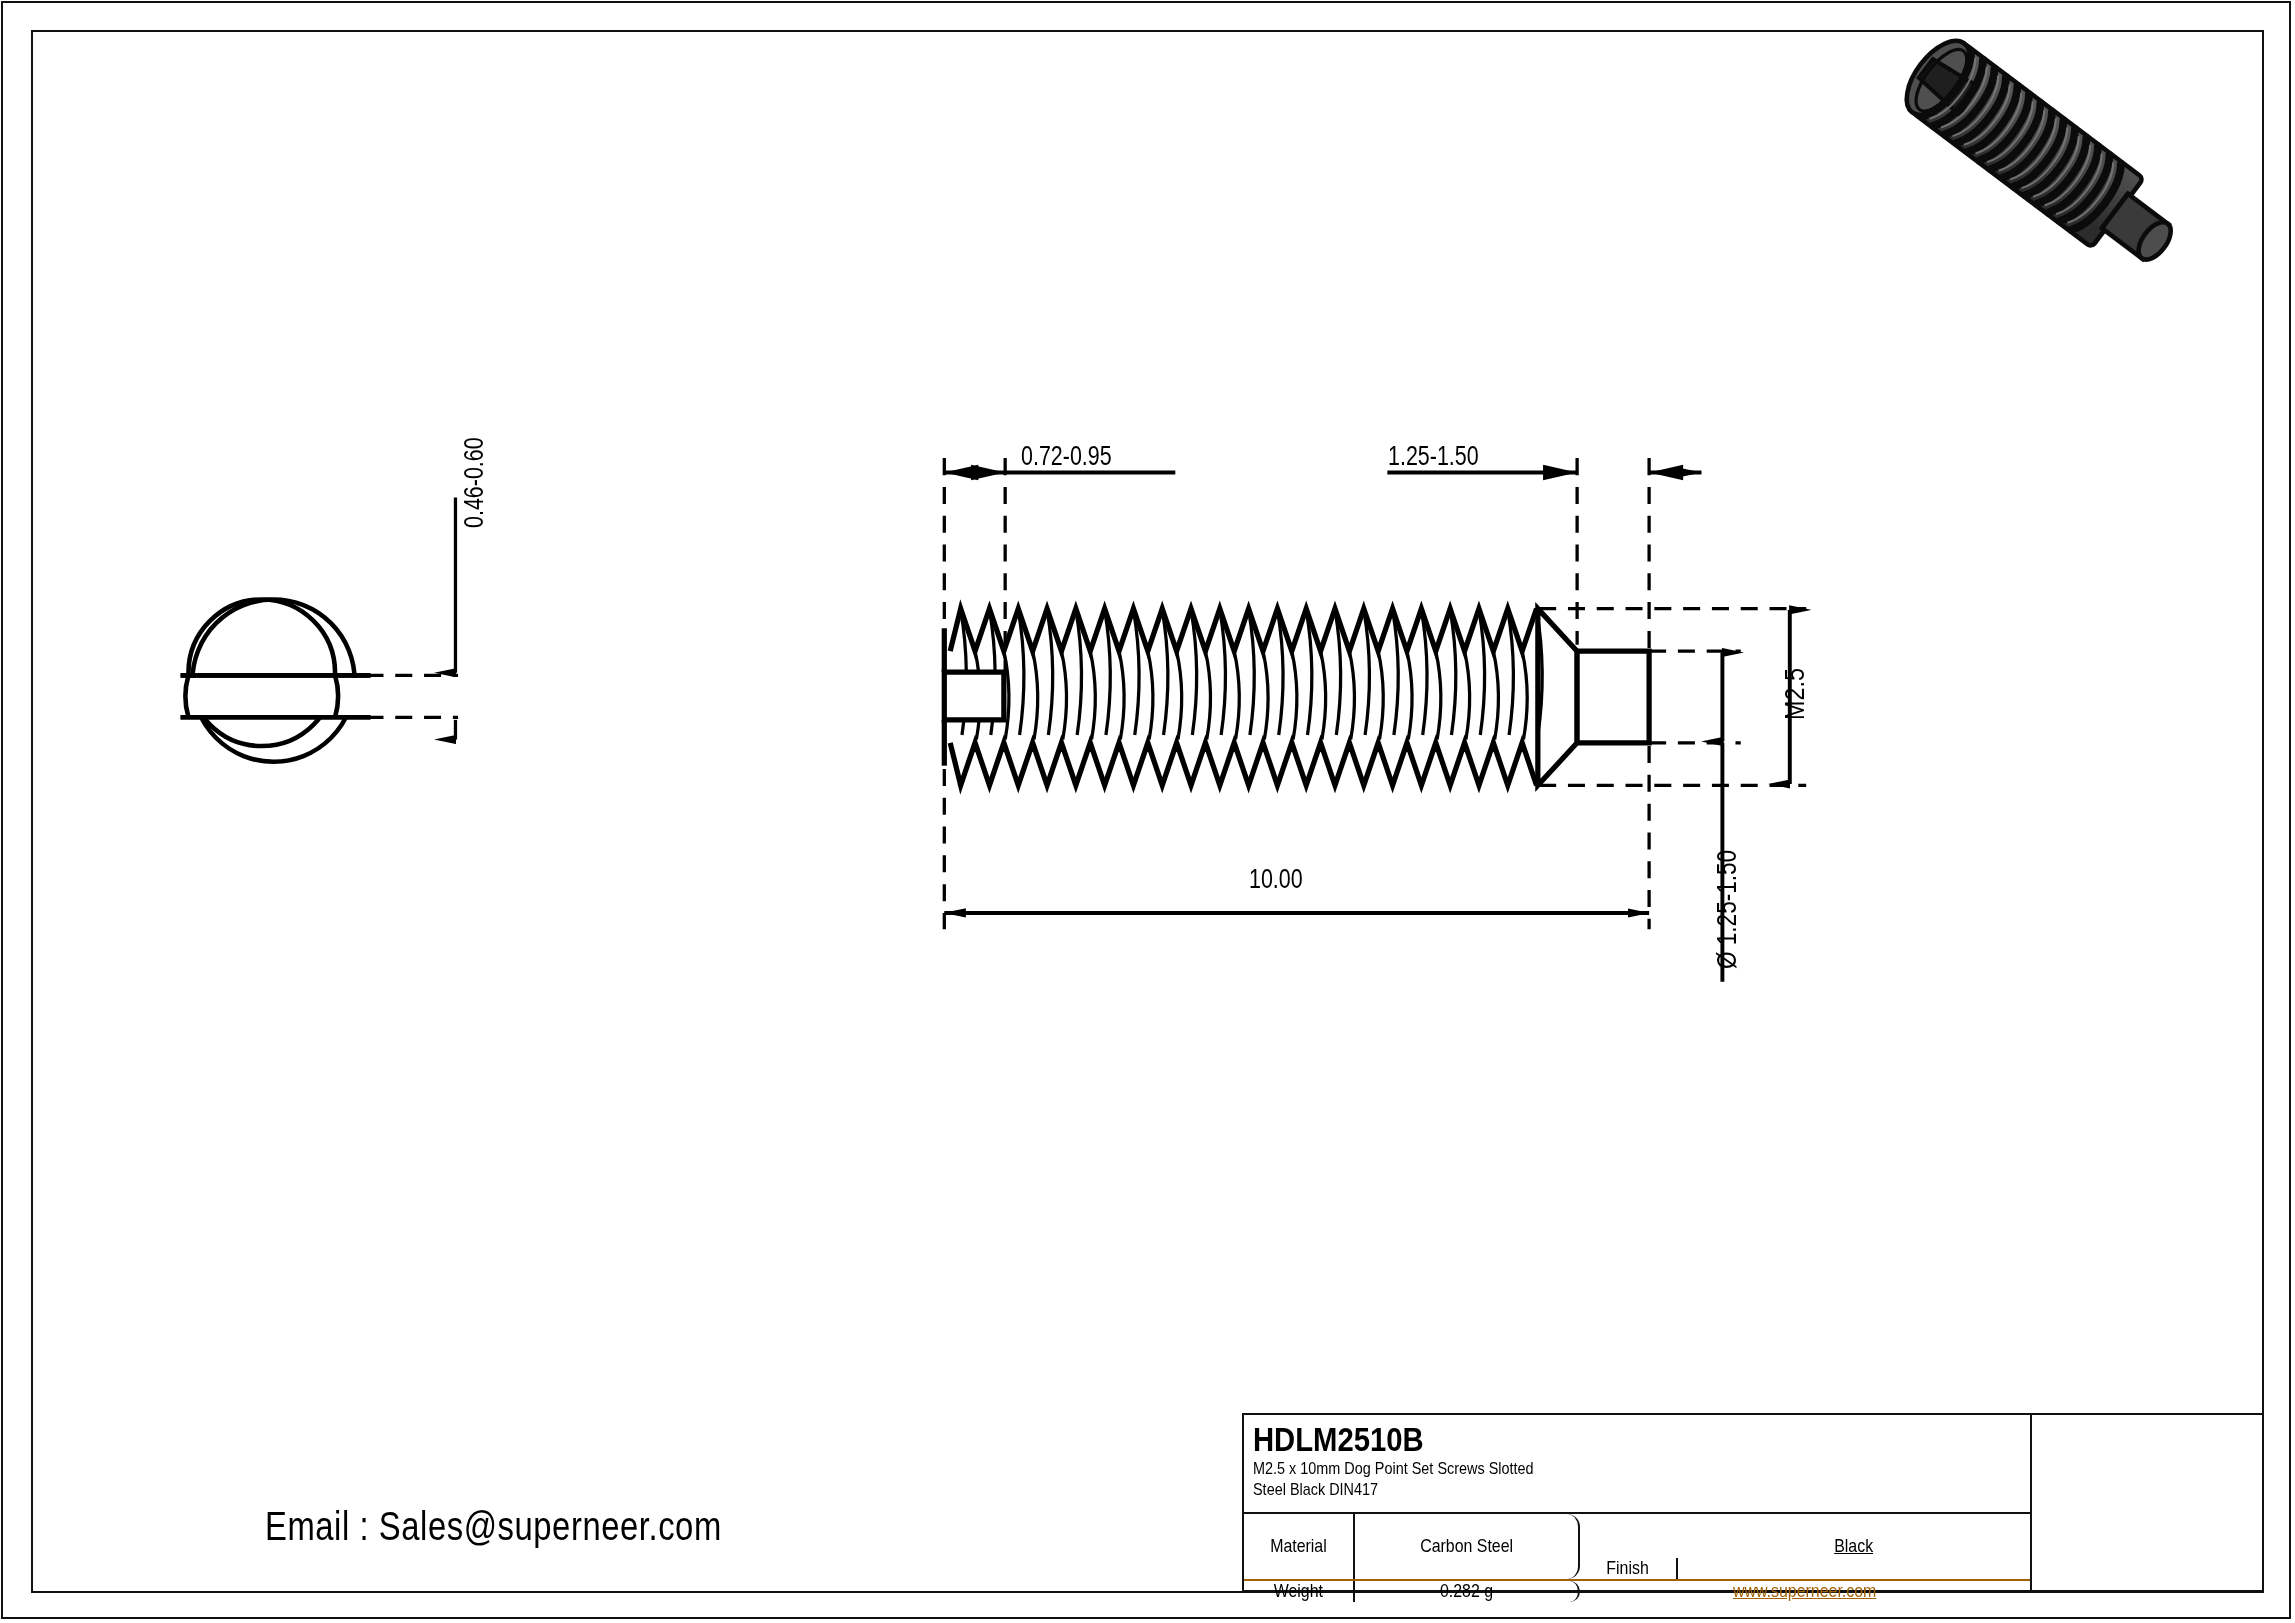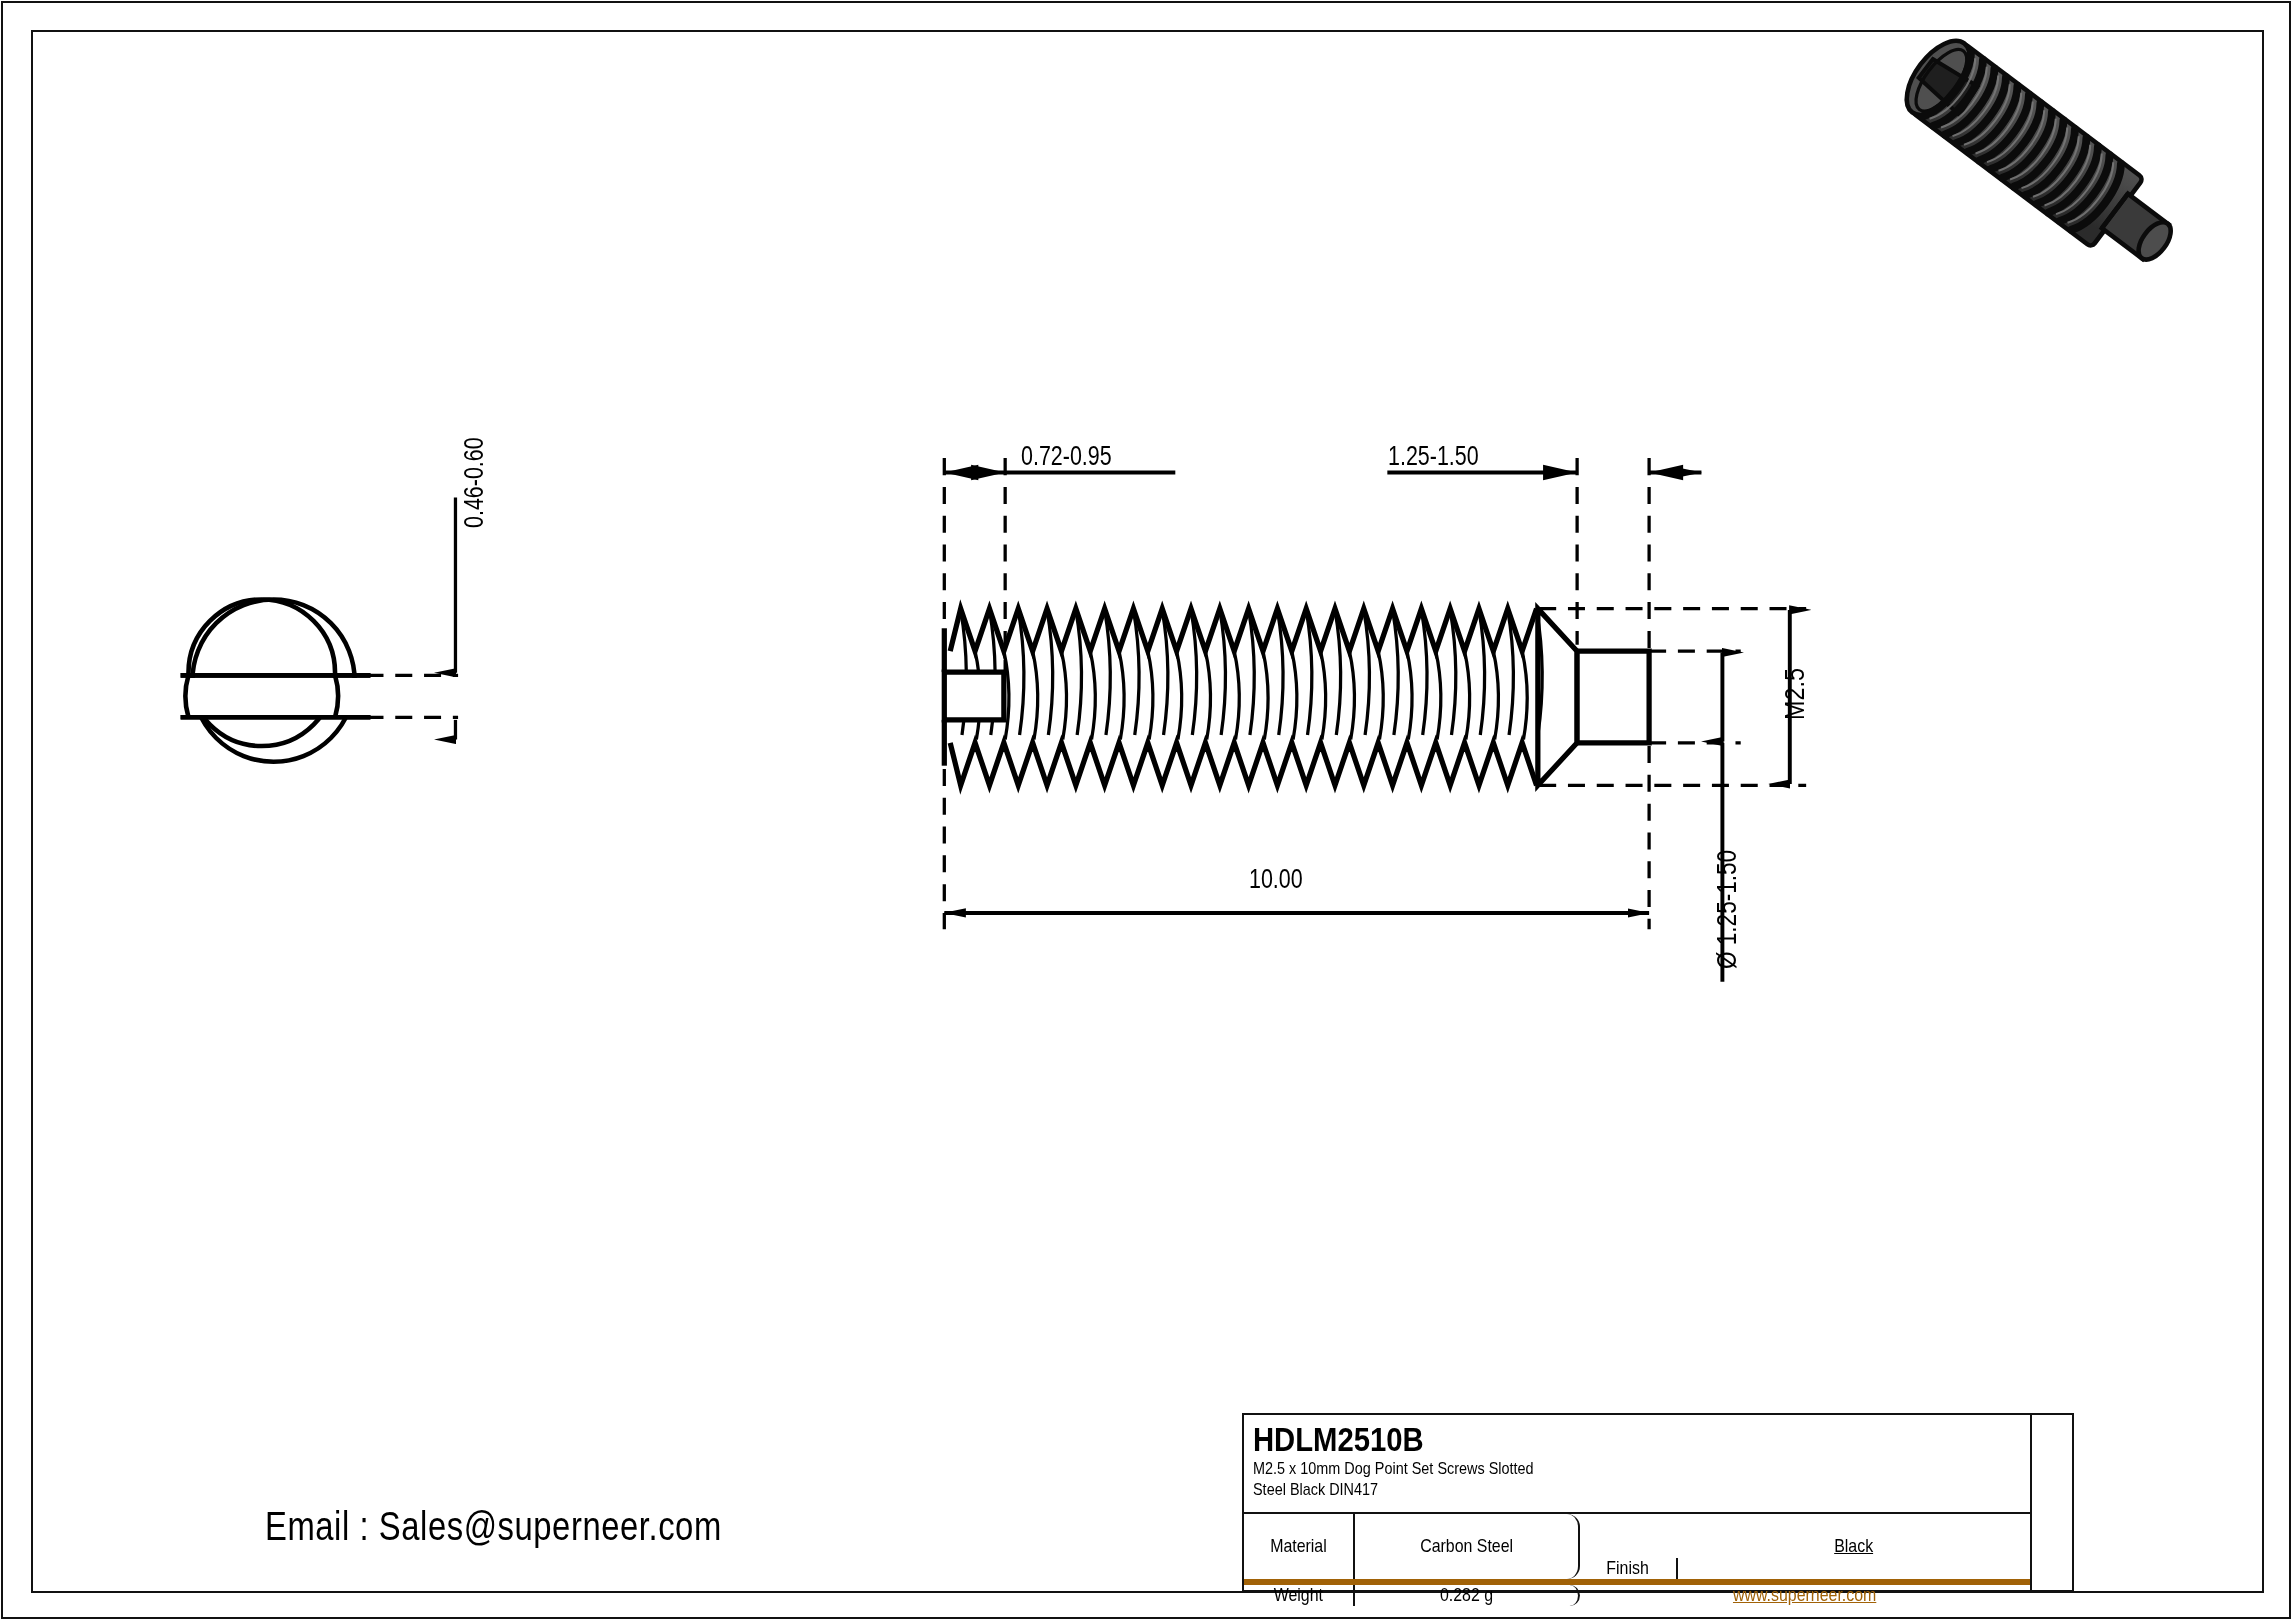--- a/index.html
+++ b/index.html
@@ -21,35 +21,35 @@
      font-size:27.5px;letter-spacing:0px;white-space:nowrap;
      transform-origin:0 0; color:#000;}
   .narrow{transform:scaleX(0.78);}
 
   
   #email-text{position:absolute;left:265px;top:1503px;font-size:41px;
      font-family:"Liberation Sans",sans-serif;white-space:nowrap;
      transform:scaleX(0.80);transform-origin:0 0;letter-spacing:0.7px;}
 
   
-  #title-block{position:absolute;left:1242px;top:1413px;width:832px;height:179px;
+  #title-block{position:absolute;left:1242px;top:1413px;width:1022px;height:179px;
      box-sizing:border-box;border:2.6px solid #111;display:flex;}
   #tb-left{width:788px;height:100%;box-sizing:border-box;
      border-right:2.6px solid #111;display:flex;flex-direction:column;}
   #tb-desc{flex:0 0 99px;box-sizing:border-box;border-bottom:2.6px solid #111;
      padding:6.5px 0 0 9.2px;}
   #part-number{font-size:34px;font-weight:bold;line-height:1.0;
      font-family:"Liberation Sans",sans-serif;transform:scaleX(0.86);
      transform-origin:0 0;letter-spacing:0px;white-space:nowrap;}
   .desc-line{font-size:16.4px;line-height:1.32;white-space:nowrap;
      transform:scaleX(0.88);transform-origin:0 0;}
   #desc-lines{margin-top:2px;}
   #tb-rows{flex:1 1 auto;display:flex;flex-direction:column;}
   .tb-row{flex:1 1 0;display:flex;box-sizing:border-box;}
-  #tb-row-material{border-bottom:6px solid #a16207;}
+  #tb-row-material{border-bottom:2px solid #a16207;}
   .tb-cell{box-sizing:border-box;display:flex;align-items:center;
      justify-content:center;font-size:17.7px;white-space:nowrap;
      border-right:2px solid #111;}
   .tb-cell > span{transform:scaleX(0.9);transform-origin:center;}
   .tb-cell.last{border-right:none;text-decoration:underline;}
   .c-label{flex:0 0 111px;}
   .c-val1{flex:0 0 225px;border-radius:13px;}
   .c-label2{flex:0 0 98px;margin-top:44px;}
   .c-val2{flex:1 1 auto;}
   .c-url{flex:1 1 auto;color:#a16207;}

